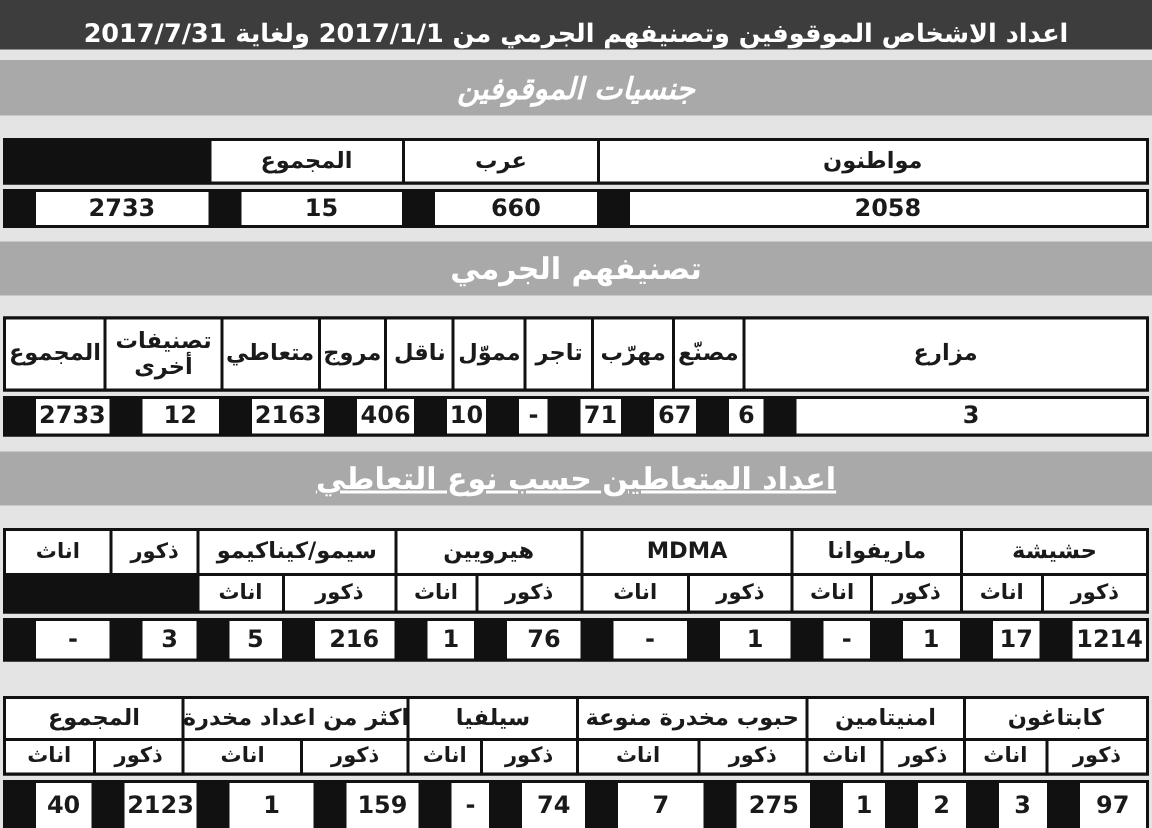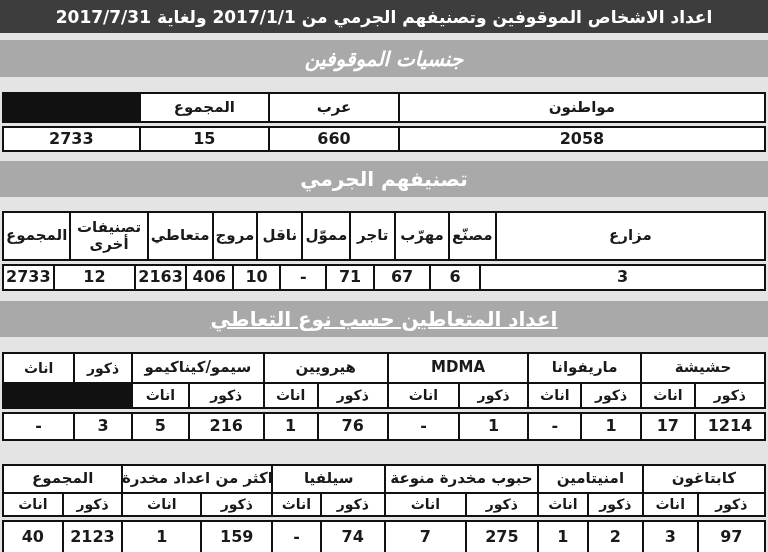--- a/index.html
+++ b/index.html
@@ -16,21 +16,21 @@
   body{
     background:var(--page-bg);
     font-family:"DejaVu Sans", sans-serif;
     font-weight:bold;
     color:var(--text);
     direction:rtl;
   }
   .page{width:768px;height:552px;overflow:hidden;display:flex;flex-direction:column;}
   .title-bar{
     height:33px;background:var(--title-bg);color:var(--header-text);
-    display:flex;align-items:center;justify-content:center;
+    display:flex;align-items:flex-end;justify-content:center;
     font-size:17px;flex:0 0 auto;letter-spacing:-0.2px;
   }
   .section-header{
     background:var(--section-header-bg);color:var(--header-text);
     display:flex;align-items:center;justify-content:center;
     font-size:20px;flex:0 0 auto;
   }
   #hdr1{height:37px;font-style:italic;}
   #hdr2{height:36px;}
   #hdr3{height:36px;text-decoration:underline;}
@@ -45,21 +45,21 @@
     gap:2px;
   }
   .value-band{margin-top:3px;}
   .cell{
     background:var(--cell-bg);
     display:flex;align-items:center;justify-content:center;
     text-align:center;font-size:15px;white-space:nowrap;
     padding:0 2px;line-height:1.15;
   }
   .cell.wrap{white-space:normal;}
-  .cell.val{font-size:16px;}
+  .cell.val{font-size:16px;margin-left:20px;}
   .cell.sub{font-size:14px;}
   
   #table1 .band{grid-template-columns:371fr 130fr 130fr 137fr;}
   #table1 .head-band{height:31px;}
   #table1 .value-band{height:26px;}
   #table2 .band{grid-template-columns:291fr 49fr 56fr 47fr 45fr 47fr 46fr 50fr 82fr 47fr;}
   #table2 .head-band{height:50px;}
   #table2 .value-band{height:27px;}
   #table3 .band{grid-template-columns:71fr 54fr 60fr 53fr 70fr 72fr 71fr 54fr 76fr 57fr 58fr 72fr;}
   #table3 .head-band{height:57px;grid-template-rows:28px 1fr;}

